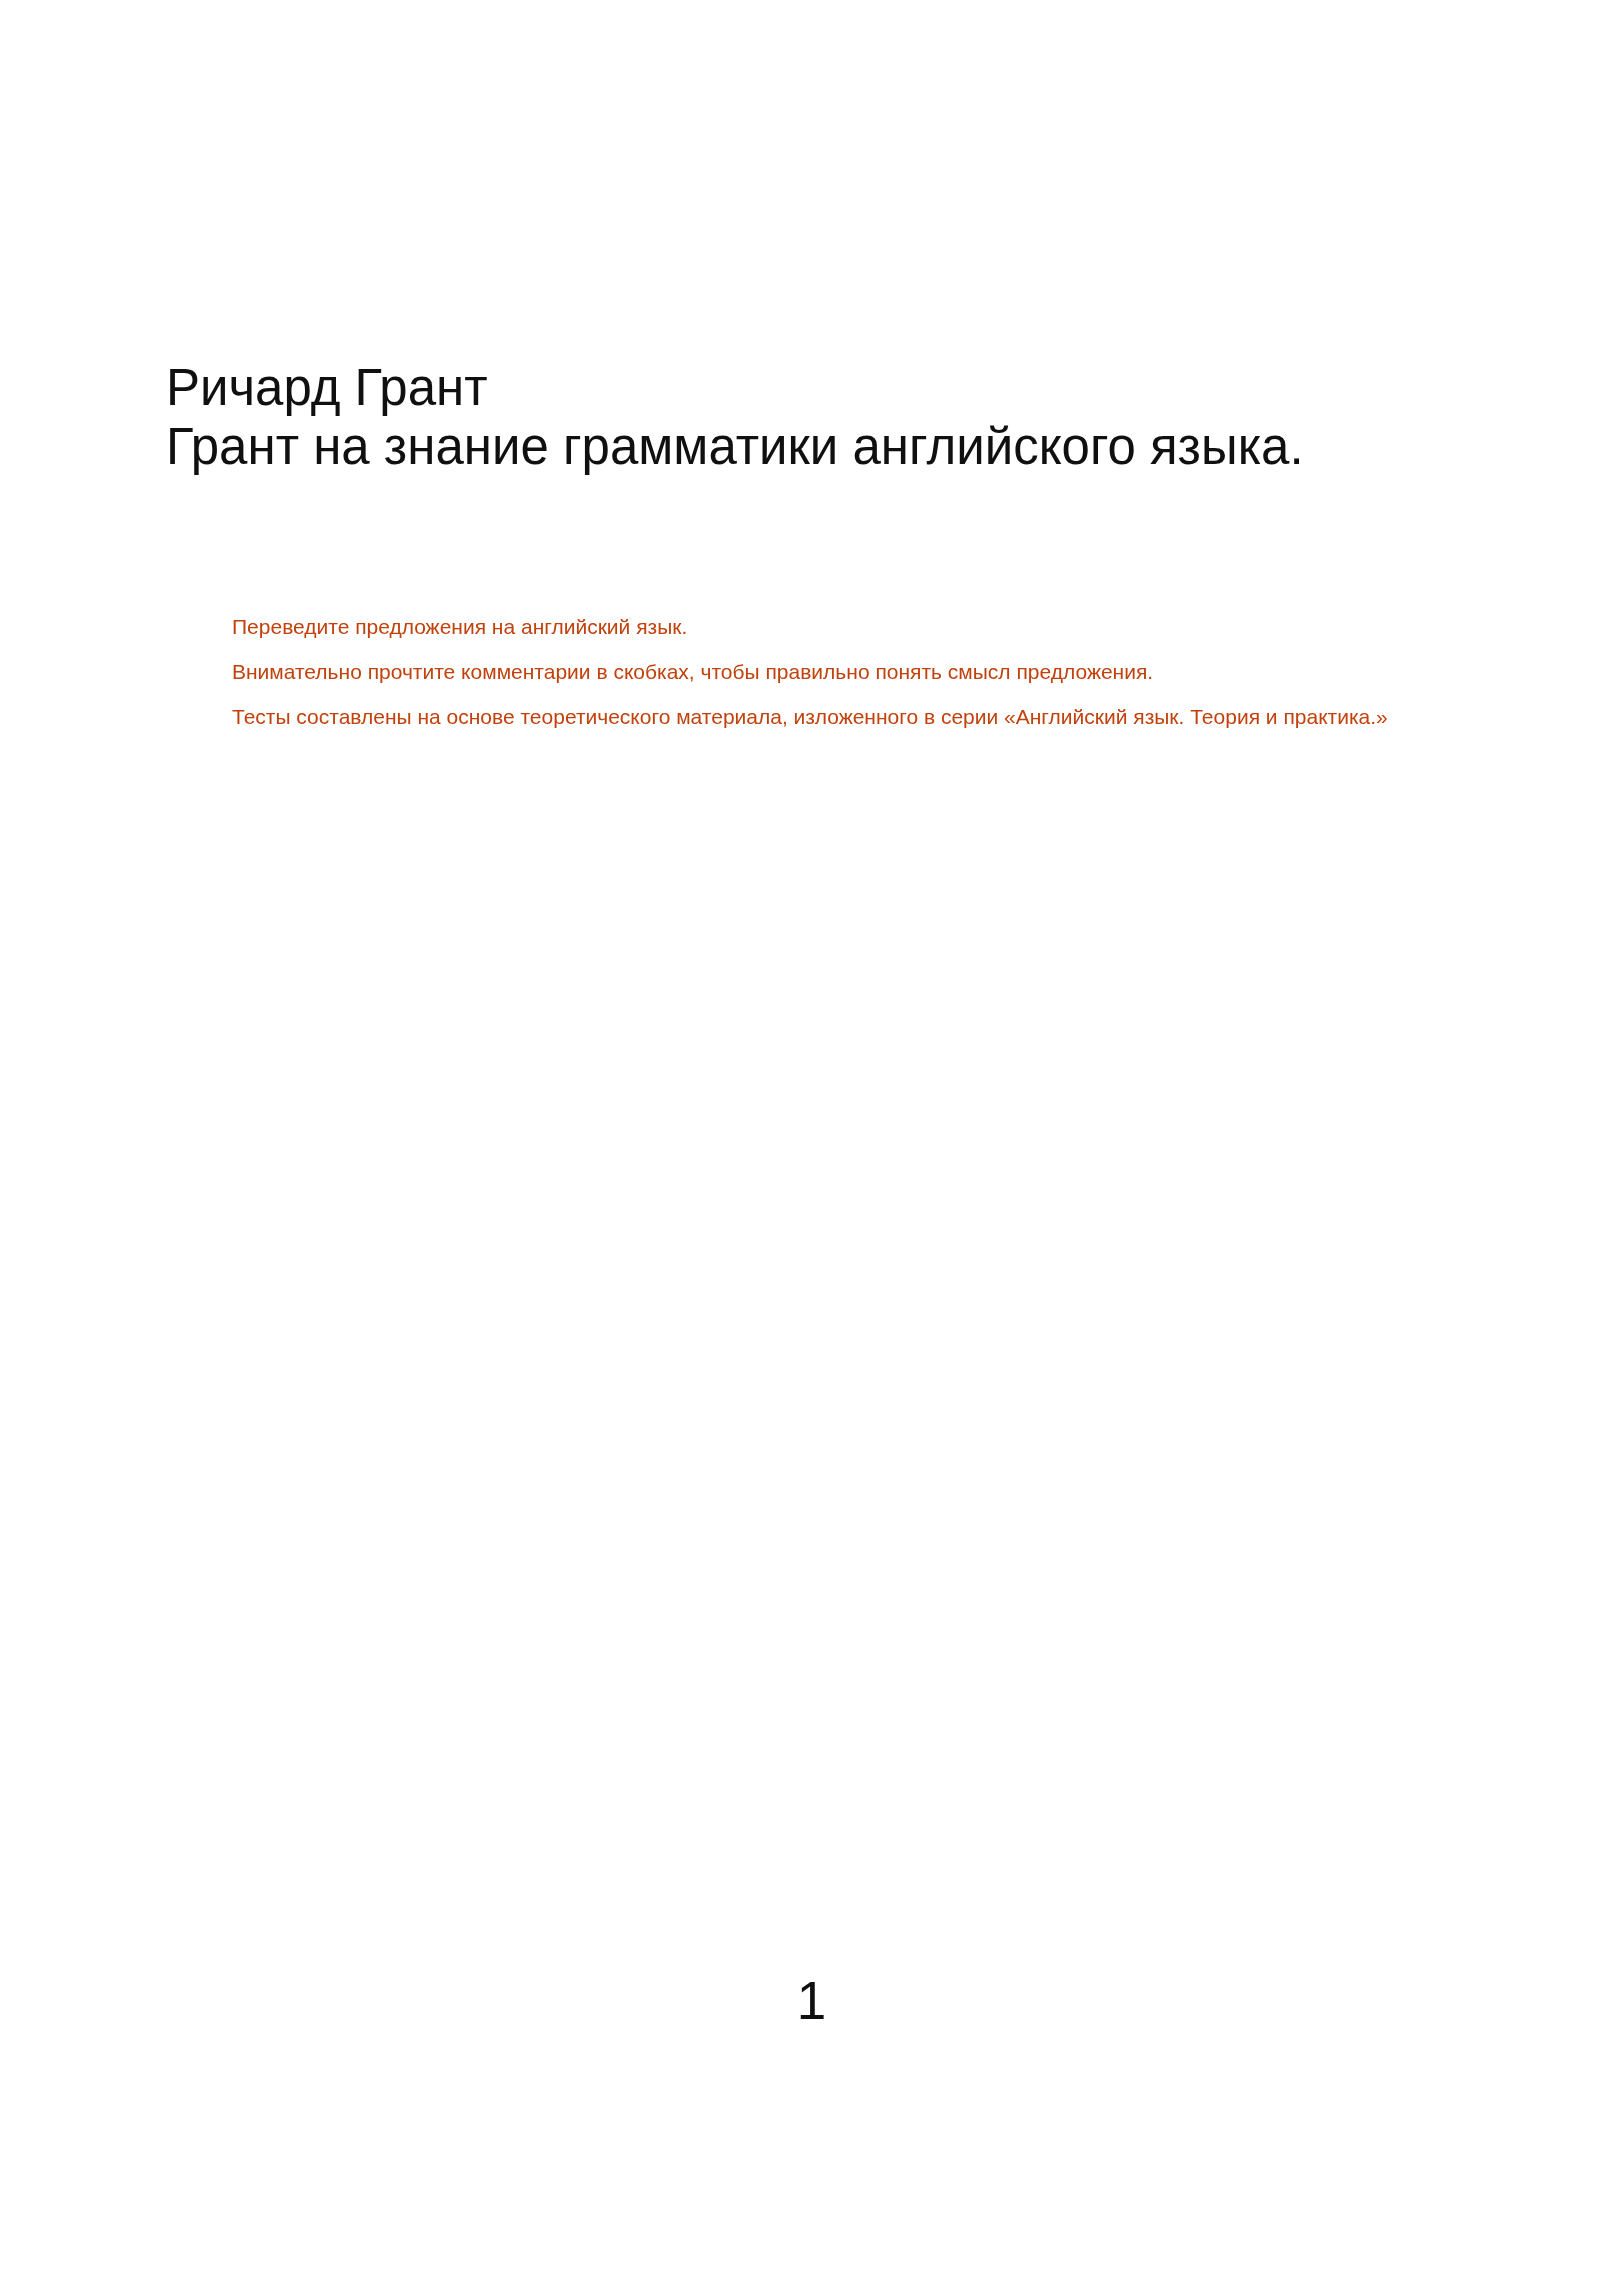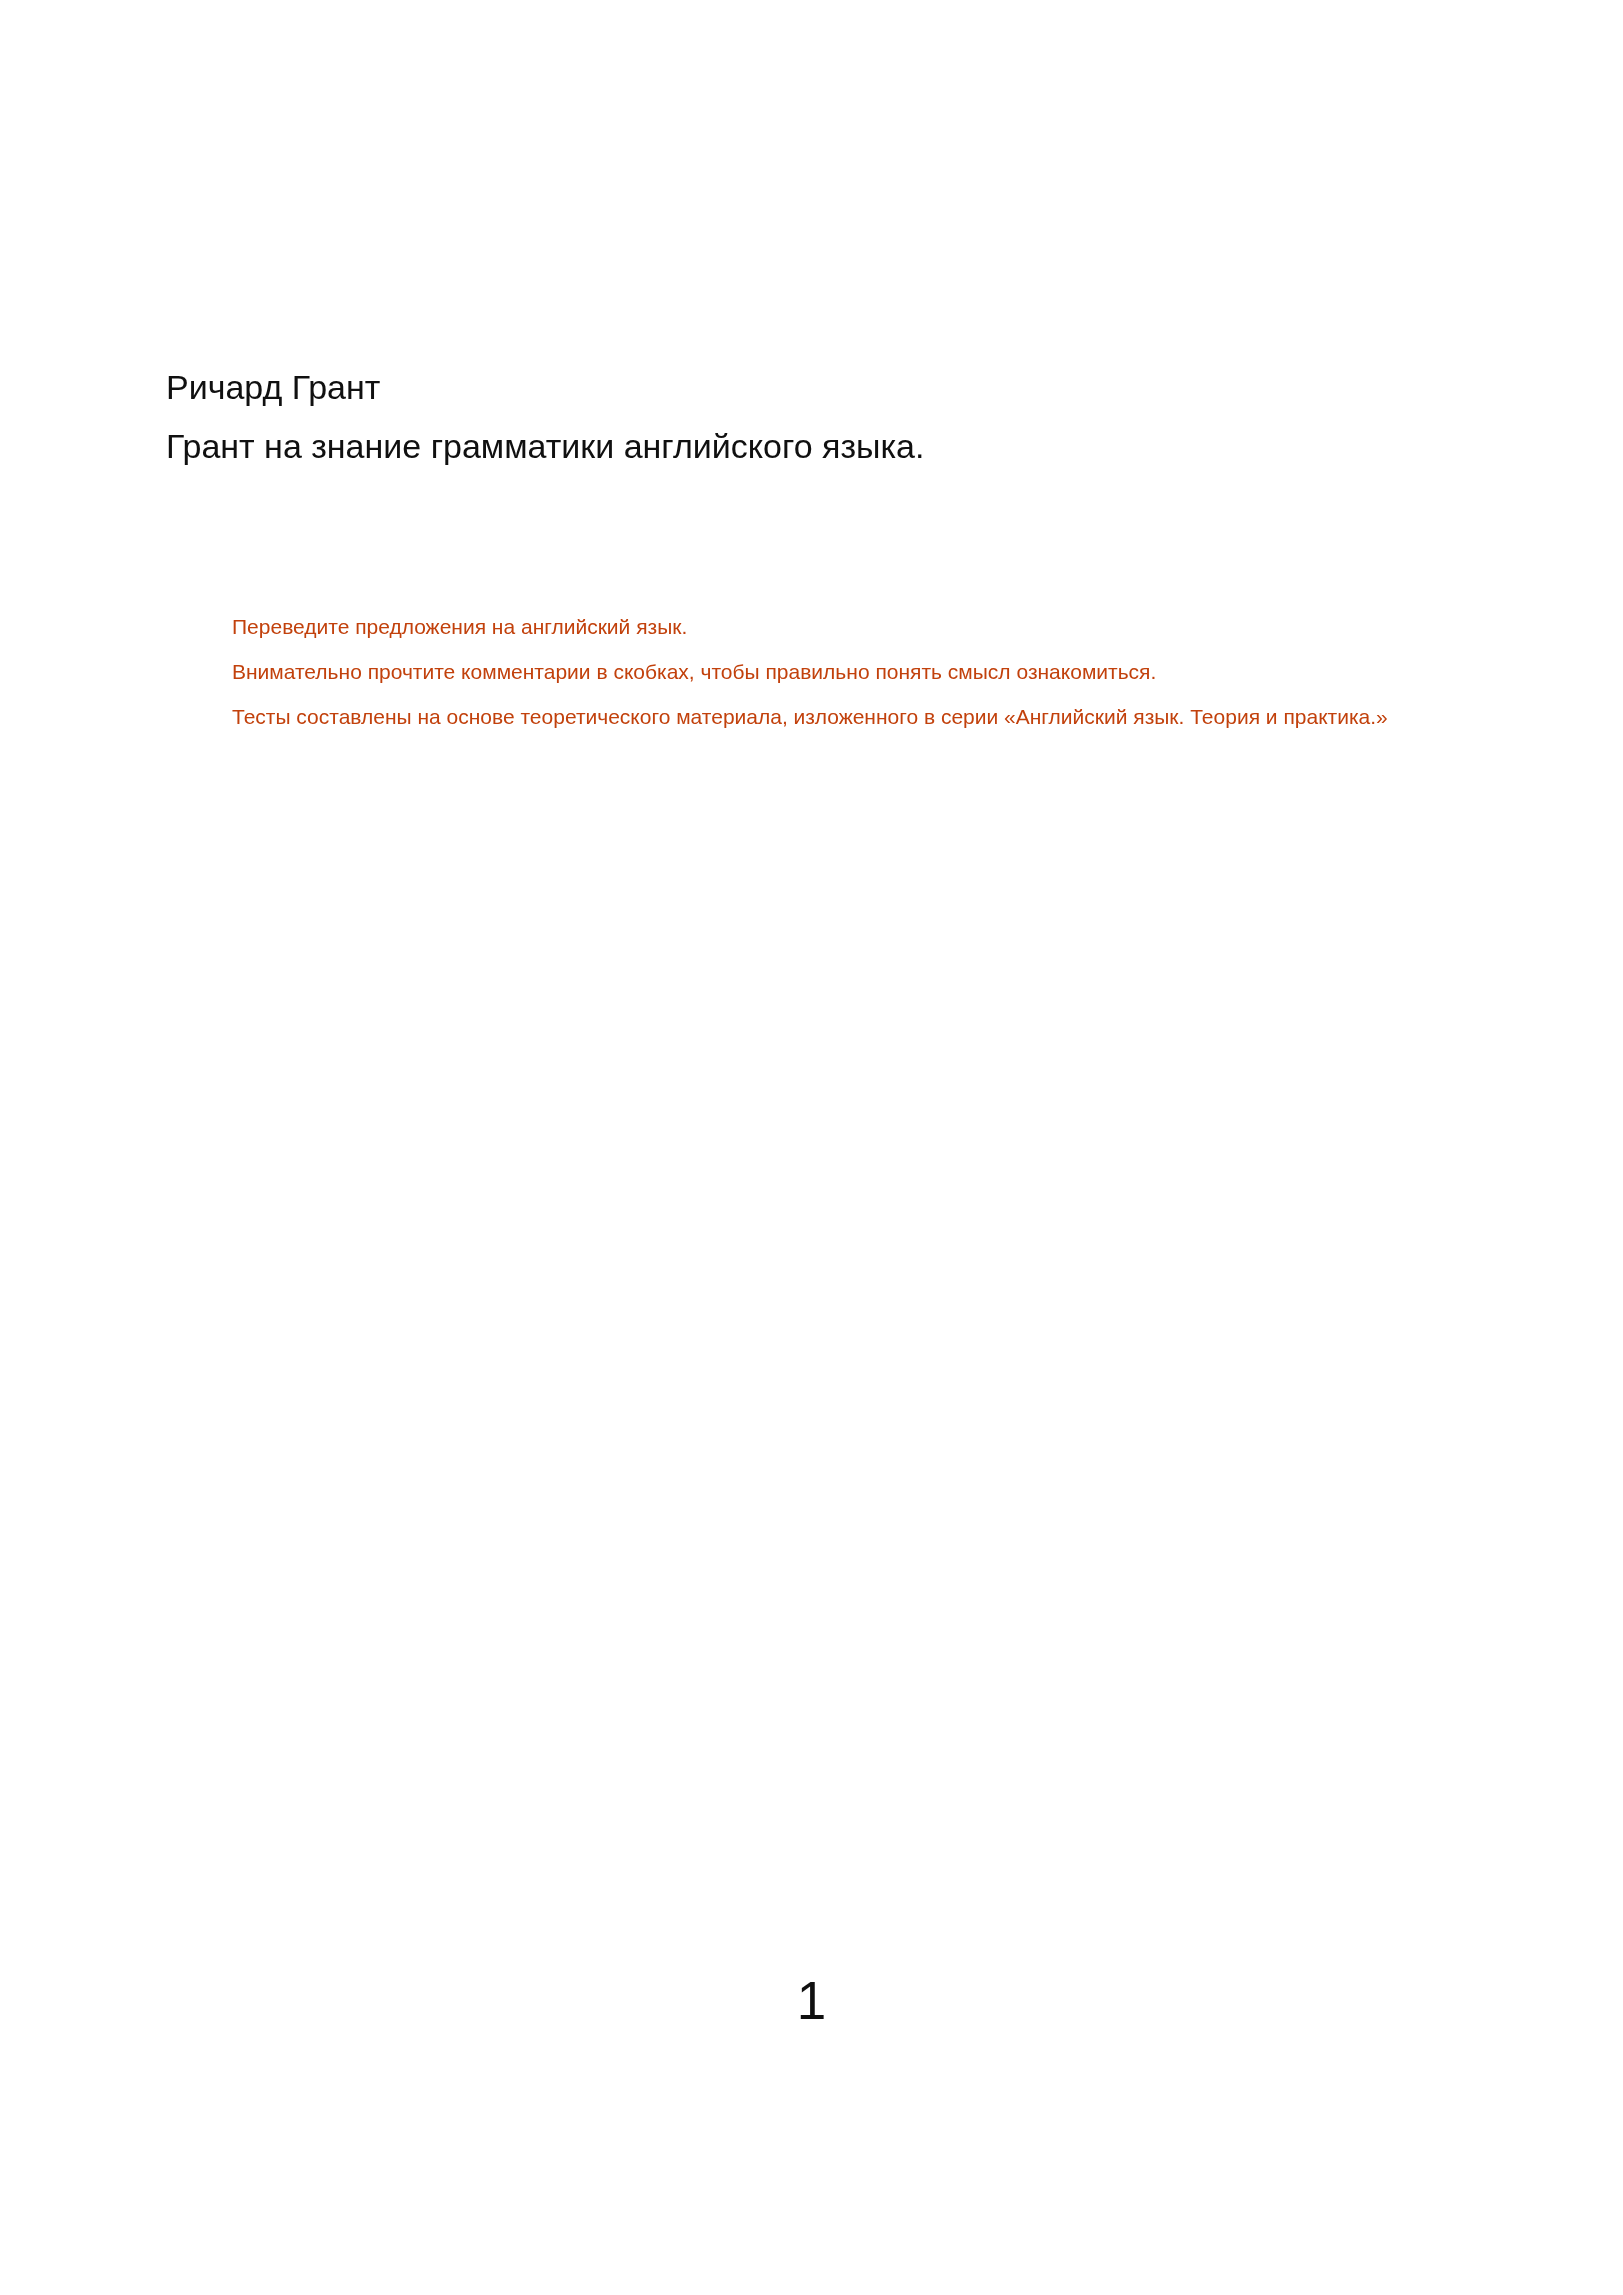--- a/index.html
+++ b/index.html
@@ -14,21 +14,21 @@
     background: #ffffff;
     font-family: "Liberation Sans", "DejaVu Sans", sans-serif;
     color: #111111;
     overflow: hidden;
   }
   .title-block {
     position: absolute;
     top: 358px;
     left: 166px;
     width: 1291px;
-    font-size: 34px;
+    font-size: 51px;
     line-height: 59px;
     font-weight: 400;
     color: #101010;
     white-space: nowrap;
   }
   .body-block {
     position: absolute;
     top: 604px;
     left: 166px;
     width: 1291px;
@@ -59,20 +59,20 @@
 
 <div class="page">
 
   <div class="title-block">
     <div>Ричард Грант</div>
     <div>Грант на знание грамматики английского языка.</div>
   </div>
 
   <div class="body-block">
     <p>Переведите предложения на английский язык.</p>
-    <p>Внимательно прочтите комментарии в скобках, чтобы правильно понять смысл ознакомиться.</p>
+    <p>Внимательно прочтите комментарии в скобках, чтобы правильно понять смысл предложения.</p>
     <p class="group-gap">Тесты составлены на основе теоретического материала, изложенного в серии «Английский язык. Теория и практика.»</p>
   </div>
 
   <div class="page-number">1</div>
 
 </div>
 
 
 </body></html>

